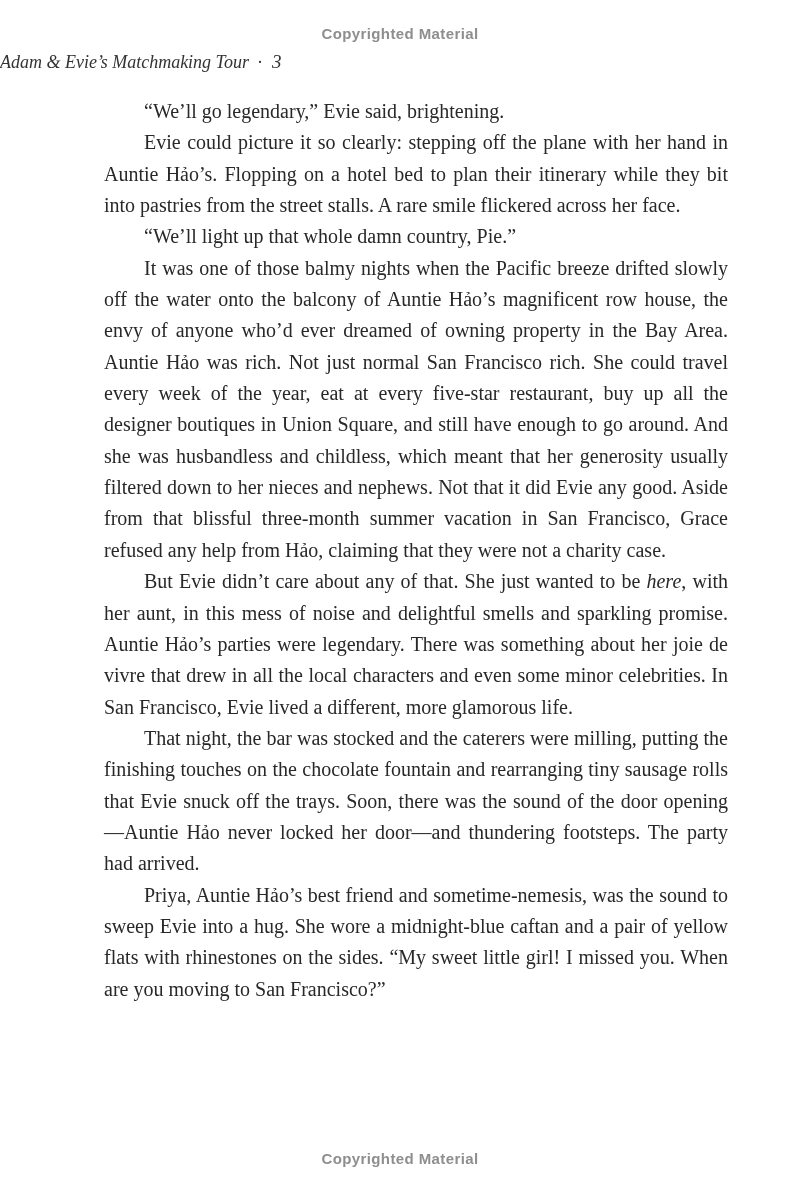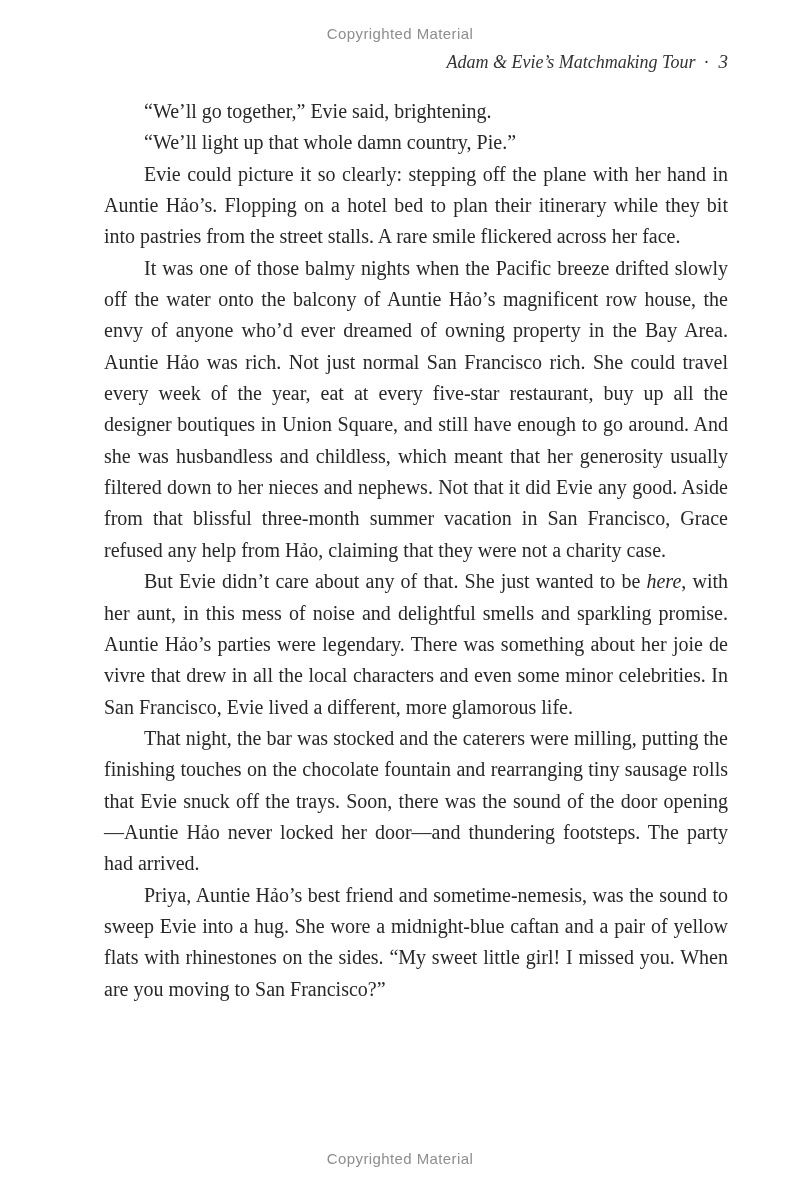--- a/index.html
+++ b/index.html
@@ -15,33 +15,32 @@
     overflow: hidden;
     font-family: "Liberation Serif", "DejaVu Serif", serif;
     color: #2a2a2a;
   }
   .copyright {
     position: absolute;
     left: 0;
     width: 100%;
     text-align: center;
     font-family: "Liberation Sans", "DejaVu Sans", sans-serif;
-    font-weight: normal;
+    font-weight: bold;
     font-size: 15px;
     letter-spacing: 0.4px;
     color: #8e8e8e;
   }
   .copyright.top { top: 25px; }
   .copyright.bottom { top: 1150px; }
   .running-header {
     position: absolute;
     top: 51px;
     left: 0;
     right: 72px;
-    text-align: right;
     font-style: italic;
     font-size: 18px;
     color: #333333;
     white-space: nowrap;
   }
   .running-header .sep {
     display: inline-block;
     margin: 0 9px 0 8px;
     font-style: normal;
   }
@@ -74,23 +73,23 @@
 
 <div class="page">
 
   <div class="copyright top">Copyrighted Material</div>
 
   <div class="running-header">
     <span>Adam &amp; Evie’s Matchmaking Tour</span><span class="sep">·</span><span class="page-num">3</span>
   </div>
 
   <div class="body-text">
-      <p class="para"><span>“We’ll go together,” Evie said, brightening.</span></p>
+      <p class="para"><span>“We’ll go legendary,” Evie said, brightening.</span></p>
+      <p class="para"><span>Evie could picture it so clearly: stepping off the plane with her hand in Auntie Hảo’s. Flopping on a hotel bed to plan their itinerary while they bit into pastries from the street stalls. A rare smile flickered across her face.</span></p>
       <p class="para"><span>“We’ll light up that whole damn country, Pie.”</span></p>
-      <p class="para"><span>Evie could picture it so clearly: stepping off the plane with her hand in Auntie Hảo’s. Flopping on a hotel bed to plan their itinerary while they bit into pastries from the street stalls. A rare smile flickered across her face.</span></p>
       <p class="para"><span>It was one of those balmy nights when the Pacific breeze drifted slowly off the water onto the balcony of Auntie Hảo’s magnificent row house, the envy of anyone who’d ever dreamed of owning property in the Bay Area. Auntie Hảo was rich. Not just normal San Francisco rich. She could travel every week of the year, eat at every five-star restaurant, buy up all the designer boutiques in Union Square, and still have enough to go around. And she was husbandless and childless, which meant that her generosity usually filtered down to her nieces and nephews. Not that it did Evie any good. Aside from that blissful three-month summer vacation in San Francisco, Grace refused any help from Hảo, claiming that they were not a charity case.</span></p>
       <p class="para"><span>But Evie didn’t care about any of that. She just wanted to be </span><em>here</em><span>, with her aunt, in this mess of noise and delightful smells and sparkling promise. Auntie Hảo’s parties were legendary. There was something about her joie de vivre that drew in all the local characters and even some minor celebrities. In San Francisco, Evie lived a different, more glamorous life.</span></p>
       <p class="para"><span>That night, the bar was stocked and the caterers were milling, putting the finishing touches on the chocolate fountain and rearranging tiny sausage rolls that Evie snuck off the trays. Soon, there was the sound of the door opening—Auntie Hảo never locked her door—and thundering footsteps. The party had arrived.</span></p>
       <p class="para"><span>Priya, Auntie Hảo’s best friend and sometime-nemesis, was the sound to sweep Evie into a hug. She wore a midnight-blue caftan and a pair of yellow flats with rhinestones on the sides. “My sweet little girl! I missed you. When are you moving to San Francisco?”</span></p>
     </div>
 
   <div class="copyright bottom">Copyrighted Material</div>
 
 </div>
 

